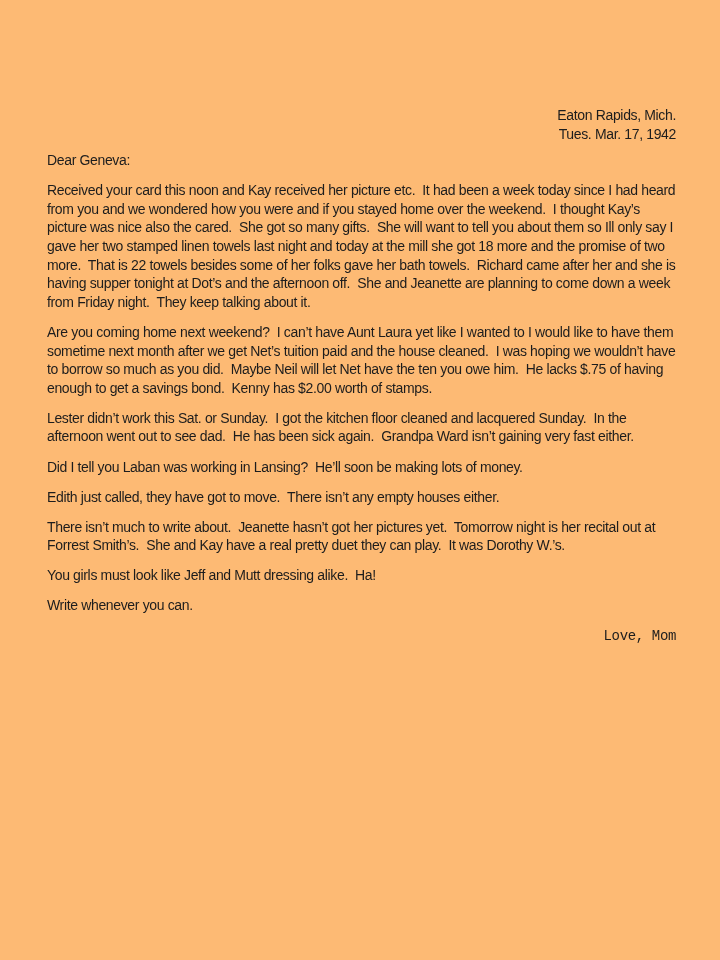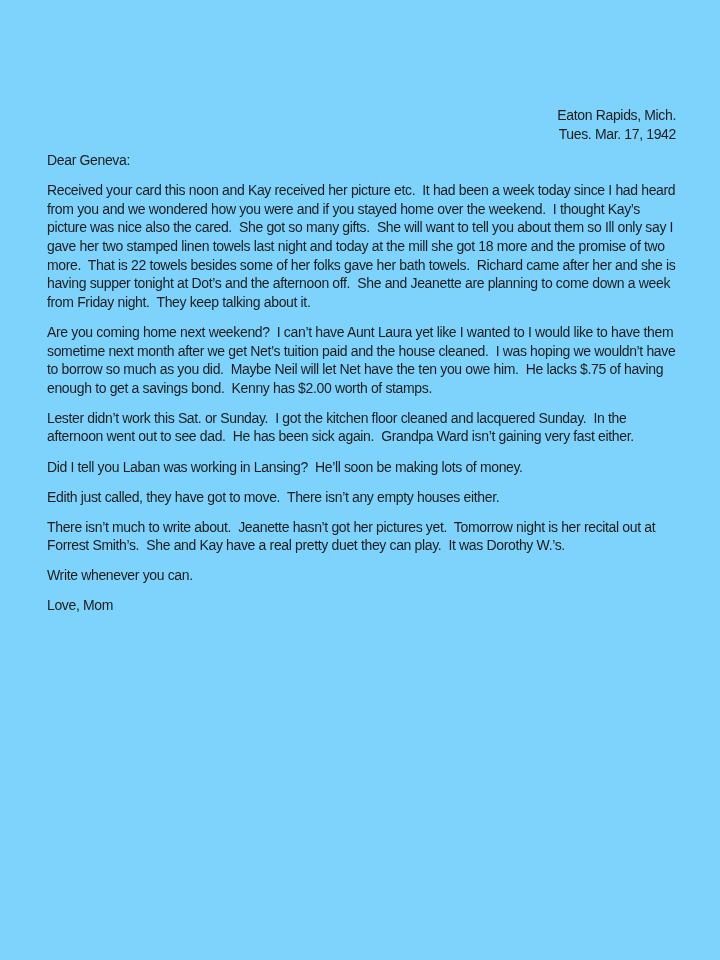--- a/index.html
+++ b/index.html
@@ -5,21 +5,21 @@
   html, body {
     margin: 0;
     padding: 0;
     background: #ffffff;
   }
   .page {
     position: relative;
     width: 720px;
     height: 960px;
     box-sizing: border-box;
-    background: #7dd3fc;
+    background: #fdba74;
     padding: 106px 44px 0 47px;
     font-family: "Liberation Sans", "DejaVu Sans", sans-serif;
     font-size: 14px;
     line-height: 18.6px;
     letter-spacing: -0.35px;
     color: #1d1d1d;
     overflow: hidden;
   }
   .heading {
     text-align: right;
@@ -28,39 +28,41 @@
     margin: 0;
   }
   p {
     margin: 0 0 11.5px 0;
     white-space: pre-wrap;
   }
   .salutation {
     margin-top: 8px;
   }
   .closing {
-    text-align: left;
+    text-align: right;
     margin-top: 1px;
+    font-family: Liberation Mono, monospace;
   }
 </style>
 </head>
 <body>
 
 <div class="page">
 
   <div class="heading">
     <div>Eaton Rapids, Mich.</div>
     <div>Tues. Mar. 17, 1942</div>
   </div>
 
   <p class="salutation">Dear Geneva:</p>
 
   <p>Received your card this noon and Kay received her picture etc.  It had been a week today since I had heard from you and we wondered how you were and if you stayed home over the weekend.  I thought Kay’s picture was nice also the cared.  She got so many gifts.  She will want to tell you about them so Ill only say I gave her two stamped linen towels last night and today at the mill she got 18 more and the promise of two more.  That is 22 towels besides some of her folks gave her bath towels.  Richard came after her and she is having supper tonight at Dot’s and the afternoon off.  She and Jeanette are planning to come down a week from Friday night.  They keep talking about it.</p>
   <p>Are you coming home next weekend?  I can’t have Aunt Laura yet like I wanted to I would like to have them sometime next month after we get Net’s tuition paid and the house cleaned.  I was hoping we wouldn’t have to borrow so much as you did.  Maybe Neil will let Net have the ten you owe him.  He lacks $.75 of having enough to get a savings bond.  Kenny has $2.00 worth of stamps.</p>
   <p>Lester didn’t work this Sat. or Sunday.  I got the kitchen floor cleaned and lacquered Sunday.  In the afternoon went out to see dad.  He has been sick again.  Grandpa Ward isn’t gaining very fast either.</p>
   <p>Did I tell you Laban was working in Lansing?  He’ll soon be making lots of money.</p>
   <p>Edith just called, they have got to move.  There isn’t any empty houses either.</p>
   <p>There isn’t much to write about.  Jeanette hasn’t got her pictures yet.  Tomorrow night is her recital out at Forrest Smith’s.  She and Kay have a real pretty duet they can play.  It was Dorothy W.’s.</p>
+  <p>You girls must look like Jeff and Mutt dressing alike.  Ha!</p>
   <p>Write whenever you can.</p>
 
   <p class="closing">Love, Mom</p>
 
 </div>
 
 </body></html>

